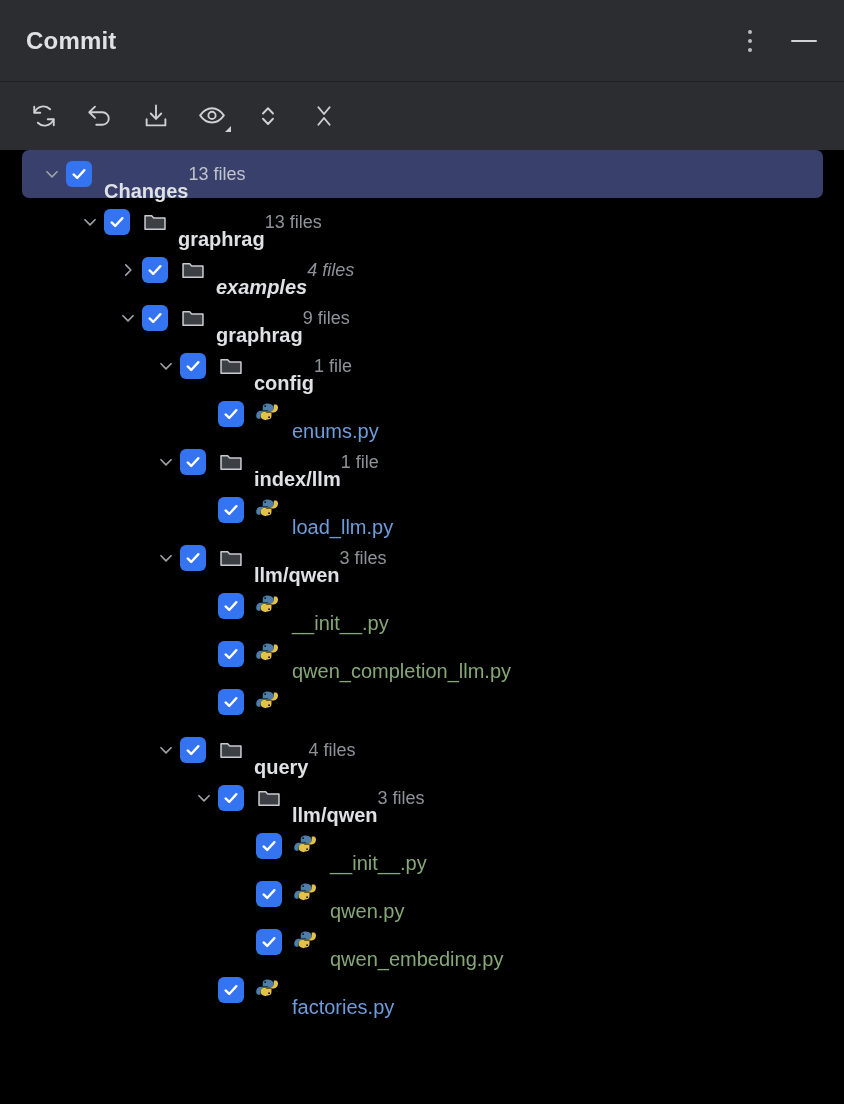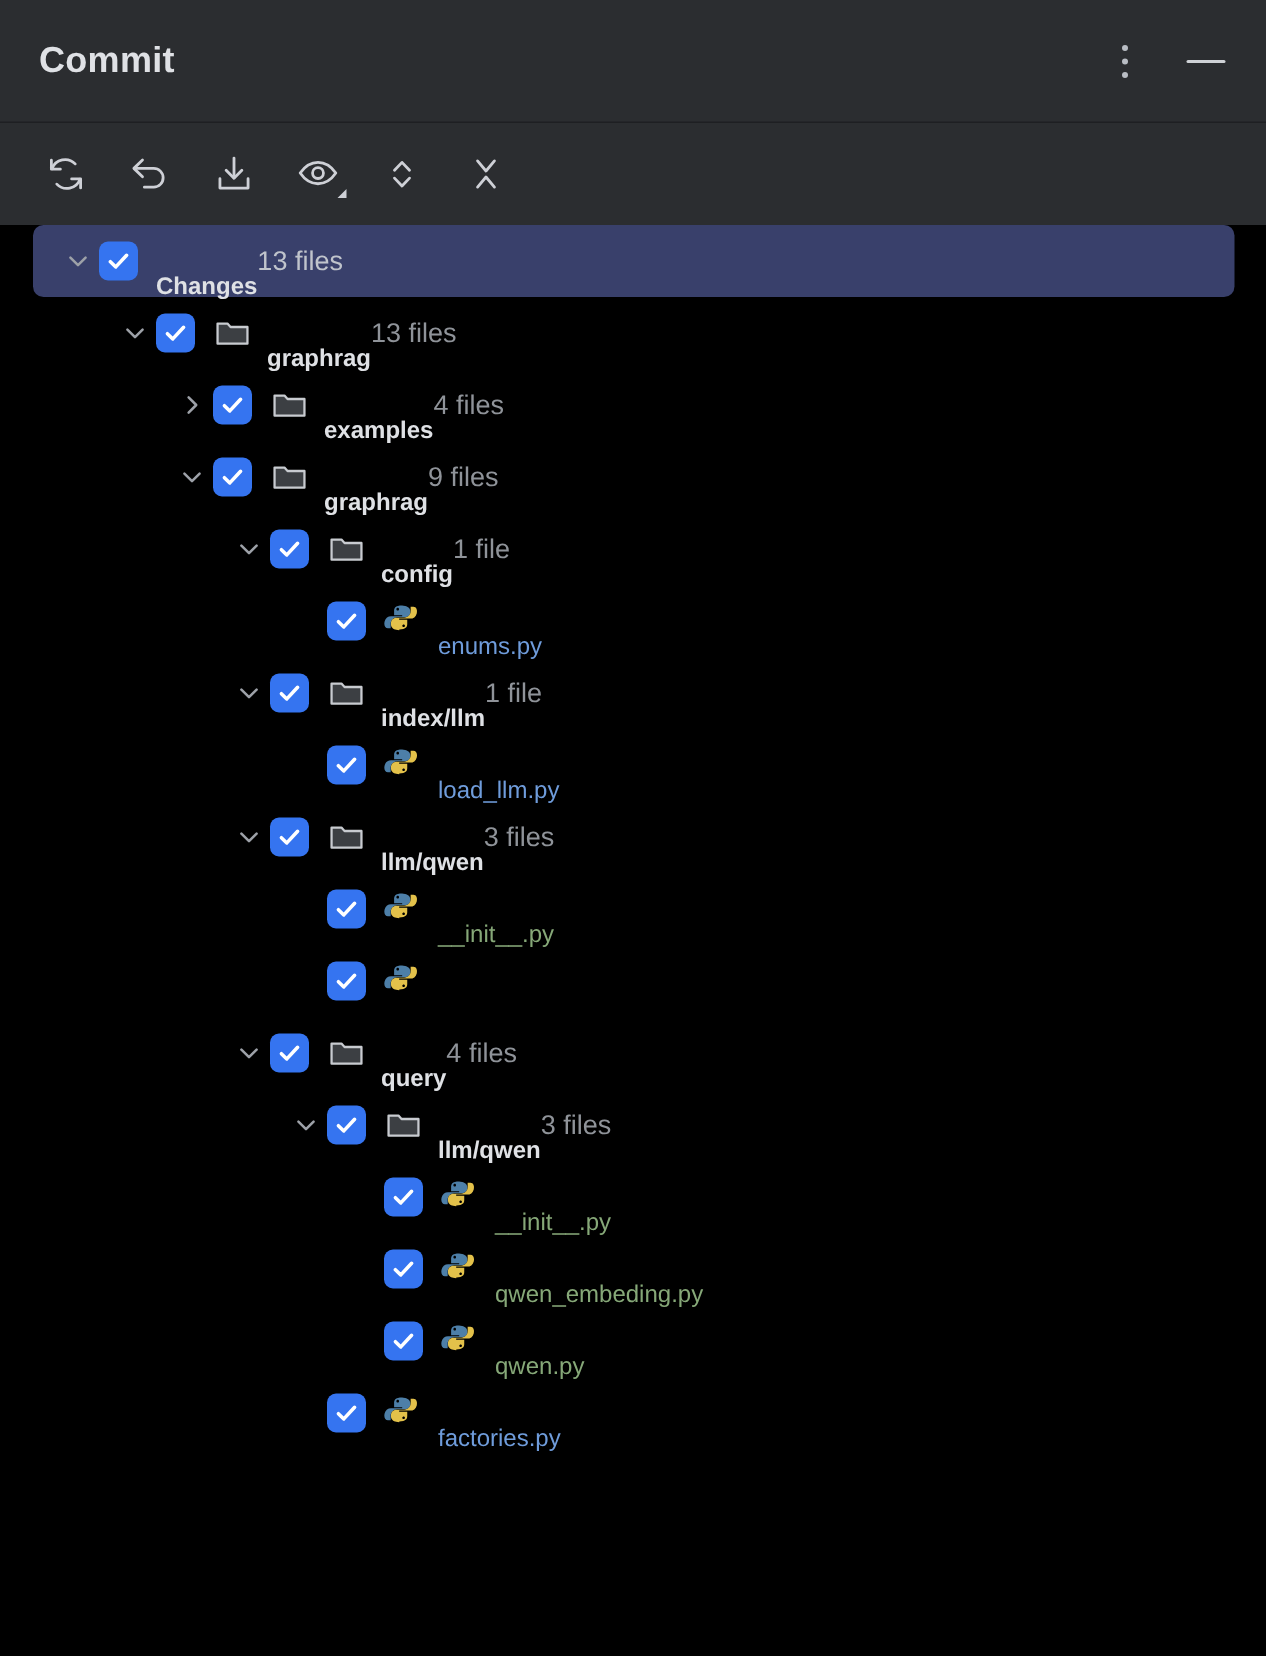--- a/index.html
+++ b/index.html
@@ -144,21 +144,21 @@
     height: 26px;
     min-width: 26px;
     display: flex;
     align-items: center;
     justify-content: center;
     margin-right: 10px;
     flex-shrink: 0;
   }
 
   .rname {
-    font-size: 16px;
+    font-size: 20px;
     color: #dfe1e5;
     white-space: nowrap;
     margin-top: 35px;
   }
   .rname.bold { font-weight: bold; }
   .rname.mod { color: #6f9cdb; }
   .rname.added { color: #86a878; }
 
   .rcount {
     font-size: 18px;
@@ -278,21 +278,21 @@
           </svg>
         </div>
         <div class="ficon">
           <svg width="26" height="26" viewBox="0 0 24 24" fill="none" stroke="#c8cbd0" stroke-width="1.4" stroke-linejoin="round">
             <path d="M2.8 6.2h6.1l1.9 2.1h10.4v10.3H2.8z" fill="#3c3f43"></path>
           </svg>
         </div>
         <span class="rname bold">graphrag</span>
         <span class="rcount">13 files</span>
       </div>
-      <div class="row" style="padding-left: 92px;">
+      <div class="row" style="padding-left: 92px; font-style: italic;">
         <div class="twisty">
           <svg width="18" height="18" viewBox="0 0 16 16" fill="none" stroke="#9da1a8" stroke-width="1.5" stroke-linecap="round" stroke-linejoin="round">
             <polyline points="6,3.5 10.5,8 6,12.5"></polyline>
           </svg>
         </div>
         <div class="cbox">
           <svg width="18" height="18" viewBox="0 0 16 16" fill="none" stroke="#ffffff" stroke-width="2.1" stroke-linecap="round" stroke-linejoin="round">
             <polyline points="3.2,8.4 6.4,11.5 12.8,4.6"></polyline>
           </svg>
         </div>
@@ -431,20 +431,35 @@
           <svg width="18" height="18" viewBox="0 0 16 16" fill="none" stroke="#ffffff" stroke-width="2.1" stroke-linecap="round" stroke-linejoin="round">
             <polyline points="3.2,8.4 6.4,11.5 12.8,4.6"></polyline>
           </svg>
         </div>
         <div class="ficon">
           <svg width="26" height="26" viewBox="0 0 32 32">
             <path fill="#4d7fa8" d="M15.7 3.1c-1.6 0-3.1.15-4.3.5-3.5.9-4.1 2.6-4.1 5.7v4.1h8.5v1.1H4.1c-3.2 0-5.9 1.9-6.8 5.5-1 4.1.6 7.1 3.5 7.1h2.9v-4.9c0-3.6 3.1-6.7 6.8-6.7h8.4c3 0 5.5-2.5 5.5-5.5V9.3c0-2.9-2.5-5.1-5.5-5.6-1.1-.2-2.2-.3-3.2-.6zm-4.6 2.5c.8 0 1.4.6 1.4 1.4 0 .8-.6 1.4-1.4 1.4-.8 0-1.4-.6-1.4-1.4 0-.8.6-1.4 1.4-1.4z" transform="translate(2.6 0.8) scale(0.78)"></path>
             <path fill="#e3c14a" d="M16.3 28.9c1.6 0 3.1-.15 4.3-.5 3.5-.9 4.1-2.6 4.1-5.7v-4.1h-8.5v-1.1h11.7c3.2 0 5.9-1.9 6.8-5.5 1-4.1-.6-7.1-3.5-7.1h-2.9v4.9c0 3.6-3.1 6.7-6.8 6.7h-8.4c-3 0-5.5 2.5-5.5 5.5v1.6c0 2.9 2.5 5.1 5.5 5.6 1.1.2 2.2.3 3.2.6zm4.6-2.5c-.8 0-1.4-.6-1.4-1.4 0-.8.6-1.4 1.4-1.4.8 0 1.4.6 1.4 1.4 0 .8-.6 1.4-1.4 1.4z" transform="translate(-0.2 0.4) scale(0.78)"></path>
           </svg>
         </div>
+        <span class="rname added">qwen_completion_llm.py</span>
+      </div>
+      <div class="row" style="padding-left: 168px;">
+        <div class="twisty empty"></div>
+        <div class="cbox">
+          <svg width="18" height="18" viewBox="0 0 16 16" fill="none" stroke="#ffffff" stroke-width="2.1" stroke-linecap="round" stroke-linejoin="round">
+            <polyline points="3.2,8.4 6.4,11.5 12.8,4.6"></polyline>
+          </svg>
+        </div>
+        <div class="ficon">
+          <svg width="26" height="26" viewBox="0 0 32 32">
+            <path fill="#4d7fa8" d="M15.7 3.1c-1.6 0-3.1.15-4.3.5-3.5.9-4.1 2.6-4.1 5.7v4.1h8.5v1.1H4.1c-3.2 0-5.9 1.9-6.8 5.5-1 4.1.6 7.1 3.5 7.1h2.9v-4.9c0-3.6 3.1-6.7 6.8-6.7h8.4c3 0 5.5-2.5 5.5-5.5V9.3c0-2.9-2.5-5.1-5.5-5.6-1.1-.2-2.2-.3-3.2-.6zm-4.6 2.5c.8 0 1.4.6 1.4 1.4 0 .8-.6 1.4-1.4 1.4-.8 0-1.4-.6-1.4-1.4 0-.8.6-1.4 1.4-1.4z" transform="translate(2.6 0.8) scale(0.78)"></path>
+            <path fill="#e3c14a" d="M16.3 28.9c1.6 0 3.1-.15 4.3-.5 3.5-.9 4.1-2.6 4.1-5.7v-4.1h-8.5v-1.1h11.7c3.2 0 5.9-1.9 6.8-5.5 1-4.1-.6-7.1-3.5-7.1h-2.9v4.9c0 3.6-3.1 6.7-6.8 6.7h-8.4c-3 0-5.5 2.5-5.5 5.5v1.6c0 2.9 2.5 5.1 5.5 5.6 1.1.2 2.2.3 3.2.6zm4.6-2.5c-.8 0-1.4-.6-1.4-1.4 0-.8.6-1.4 1.4-1.4.8 0 1.4.6 1.4 1.4 0 .8-.6 1.4-1.4 1.4z" transform="translate(-0.2 0.4) scale(0.78)"></path>
+          </svg>
+        </div>
       </div>
       <div class="row" style="padding-left: 130px;">
         <div class="twisty">
           <svg width="18" height="18" viewBox="0 0 16 16" fill="none" stroke="#9da1a8" stroke-width="1.5" stroke-linecap="round" stroke-linejoin="round">
             <polyline points="3.5,6 8,10.5 12.5,6"></polyline>
           </svg>
         </div>
         <div class="cbox">
           <svg width="18" height="18" viewBox="0 0 16 16" fill="none" stroke="#ffffff" stroke-width="2.1" stroke-linecap="round" stroke-linejoin="round">
             <polyline points="3.2,8.4 6.4,11.5 12.8,4.6"></polyline>
@@ -498,37 +513,37 @@
           <svg width="18" height="18" viewBox="0 0 16 16" fill="none" stroke="#ffffff" stroke-width="2.1" stroke-linecap="round" stroke-linejoin="round">
             <polyline points="3.2,8.4 6.4,11.5 12.8,4.6"></polyline>
           </svg>
         </div>
         <div class="ficon">
           <svg width="26" height="26" viewBox="0 0 32 32">
             <path fill="#4d7fa8" d="M15.7 3.1c-1.6 0-3.1.15-4.3.5-3.5.9-4.1 2.6-4.1 5.7v4.1h8.5v1.1H4.1c-3.2 0-5.9 1.9-6.8 5.5-1 4.1.6 7.1 3.5 7.1h2.9v-4.9c0-3.6 3.1-6.7 6.8-6.7h8.4c3 0 5.5-2.5 5.5-5.5V9.3c0-2.9-2.5-5.1-5.5-5.6-1.1-.2-2.2-.3-3.2-.6zm-4.6 2.5c.8 0 1.4.6 1.4 1.4 0 .8-.6 1.4-1.4 1.4-.8 0-1.4-.6-1.4-1.4 0-.8.6-1.4 1.4-1.4z" transform="translate(2.6 0.8) scale(0.78)"></path>
             <path fill="#e3c14a" d="M16.3 28.9c1.6 0 3.1-.15 4.3-.5 3.5-.9 4.1-2.6 4.1-5.7v-4.1h-8.5v-1.1h11.7c3.2 0 5.9-1.9 6.8-5.5 1-4.1-.6-7.1-3.5-7.1h-2.9v4.9c0 3.6-3.1 6.7-6.8 6.7h-8.4c-3 0-5.5 2.5-5.5 5.5v1.6c0 2.9 2.5 5.1 5.5 5.6 1.1.2 2.2.3 3.2.6zm4.6-2.5c-.8 0-1.4-.6-1.4-1.4 0-.8.6-1.4 1.4-1.4.8 0 1.4.6 1.4 1.4 0 .8-.6 1.4-1.4 1.4z" transform="translate(-0.2 0.4) scale(0.78)"></path>
           </svg>
         </div>
+        <span class="rname added">qwen.py</span>
+      </div>
+      <div class="row" style="padding-left: 206px;">
+        <div class="twisty empty"></div>
+        <div class="cbox">
+          <svg width="18" height="18" viewBox="0 0 16 16" fill="none" stroke="#ffffff" stroke-width="2.1" stroke-linecap="round" stroke-linejoin="round">
+            <polyline points="3.2,8.4 6.4,11.5 12.8,4.6"></polyline>
+          </svg>
+        </div>
+        <div class="ficon">
+          <svg width="26" height="26" viewBox="0 0 32 32">
+            <path fill="#4d7fa8" d="M15.7 3.1c-1.6 0-3.1.15-4.3.5-3.5.9-4.1 2.6-4.1 5.7v4.1h8.5v1.1H4.1c-3.2 0-5.9 1.9-6.8 5.5-1 4.1.6 7.1 3.5 7.1h2.9v-4.9c0-3.6 3.1-6.7 6.8-6.7h8.4c3 0 5.5-2.5 5.5-5.5V9.3c0-2.9-2.5-5.1-5.5-5.6-1.1-.2-2.2-.3-3.2-.6zm-4.6 2.5c.8 0 1.4.6 1.4 1.4 0 .8-.6 1.4-1.4 1.4-.8 0-1.4-.6-1.4-1.4 0-.8.6-1.4 1.4-1.4z" transform="translate(2.6 0.8) scale(0.78)"></path>
+            <path fill="#e3c14a" d="M16.3 28.9c1.6 0 3.1-.15 4.3-.5 3.5-.9 4.1-2.6 4.1-5.7v-4.1h-8.5v-1.1h11.7c3.2 0 5.9-1.9 6.8-5.5 1-4.1-.6-7.1-3.5-7.1h-2.9v4.9c0 3.6-3.1 6.7-6.8 6.7h-8.4c-3 0-5.5 2.5-5.5 5.5v1.6c0 2.9 2.5 5.1 5.5 5.6 1.1.2 2.2.3 3.2.6zm4.6-2.5c-.8 0-1.4-.6-1.4-1.4 0-.8.6-1.4 1.4-1.4.8 0 1.4.6 1.4 1.4 0 .8-.6 1.4-1.4 1.4z" transform="translate(-0.2 0.4) scale(0.78)"></path>
+          </svg>
+        </div>
         <span class="rname added">qwen_embeding.py</span>
       </div>
-      <div class="row" style="padding-left: 206px;">
-        <div class="twisty empty"></div>
-        <div class="cbox">
-          <svg width="18" height="18" viewBox="0 0 16 16" fill="none" stroke="#ffffff" stroke-width="2.1" stroke-linecap="round" stroke-linejoin="round">
-            <polyline points="3.2,8.4 6.4,11.5 12.8,4.6"></polyline>
-          </svg>
-        </div>
-        <div class="ficon">
-          <svg width="26" height="26" viewBox="0 0 32 32">
-            <path fill="#4d7fa8" d="M15.7 3.1c-1.6 0-3.1.15-4.3.5-3.5.9-4.1 2.6-4.1 5.7v4.1h8.5v1.1H4.1c-3.2 0-5.9 1.9-6.8 5.5-1 4.1.6 7.1 3.5 7.1h2.9v-4.9c0-3.6 3.1-6.7 6.8-6.7h8.4c3 0 5.5-2.5 5.5-5.5V9.3c0-2.9-2.5-5.1-5.5-5.6-1.1-.2-2.2-.3-3.2-.6zm-4.6 2.5c.8 0 1.4.6 1.4 1.4 0 .8-.6 1.4-1.4 1.4-.8 0-1.4-.6-1.4-1.4 0-.8.6-1.4 1.4-1.4z" transform="translate(2.6 0.8) scale(0.78)"></path>
-            <path fill="#e3c14a" d="M16.3 28.9c1.6 0 3.1-.15 4.3-.5 3.5-.9 4.1-2.6 4.1-5.7v-4.1h-8.5v-1.1h11.7c3.2 0 5.9-1.9 6.8-5.5 1-4.1-.6-7.1-3.5-7.1h-2.9v4.9c0 3.6-3.1 6.7-6.8 6.7h-8.4c-3 0-5.5 2.5-5.5 5.5v1.6c0 2.9 2.5 5.1 5.5 5.6 1.1.2 2.2.3 3.2.6zm4.6-2.5c-.8 0-1.4-.6-1.4-1.4 0-.8.6-1.4 1.4-1.4.8 0 1.4.6 1.4 1.4 0 .8-.6 1.4-1.4 1.4z" transform="translate(-0.2 0.4) scale(0.78)"></path>
-          </svg>
-        </div>
-        <span class="rname added">qwen.py</span>
-      </div>
       <div class="row" style="padding-left: 168px;">
         <div class="twisty empty"></div>
         <div class="cbox">
           <svg width="18" height="18" viewBox="0 0 16 16" fill="none" stroke="#ffffff" stroke-width="2.1" stroke-linecap="round" stroke-linejoin="round">
             <polyline points="3.2,8.4 6.4,11.5 12.8,4.6"></polyline>
           </svg>
         </div>
         <div class="ficon">
           <svg width="26" height="26" viewBox="0 0 32 32">
             <path fill="#4d7fa8" d="M15.7 3.1c-1.6 0-3.1.15-4.3.5-3.5.9-4.1 2.6-4.1 5.7v4.1h8.5v1.1H4.1c-3.2 0-5.9 1.9-6.8 5.5-1 4.1.6 7.1 3.5 7.1h2.9v-4.9c0-3.6 3.1-6.7 6.8-6.7h8.4c3 0 5.5-2.5 5.5-5.5V9.3c0-2.9-2.5-5.1-5.5-5.6-1.1-.2-2.2-.3-3.2-.6zm-4.6 2.5c.8 0 1.4.6 1.4 1.4 0 .8-.6 1.4-1.4 1.4-.8 0-1.4-.6-1.4-1.4 0-.8.6-1.4 1.4-1.4z" transform="translate(2.6 0.8) scale(0.78)"></path>

